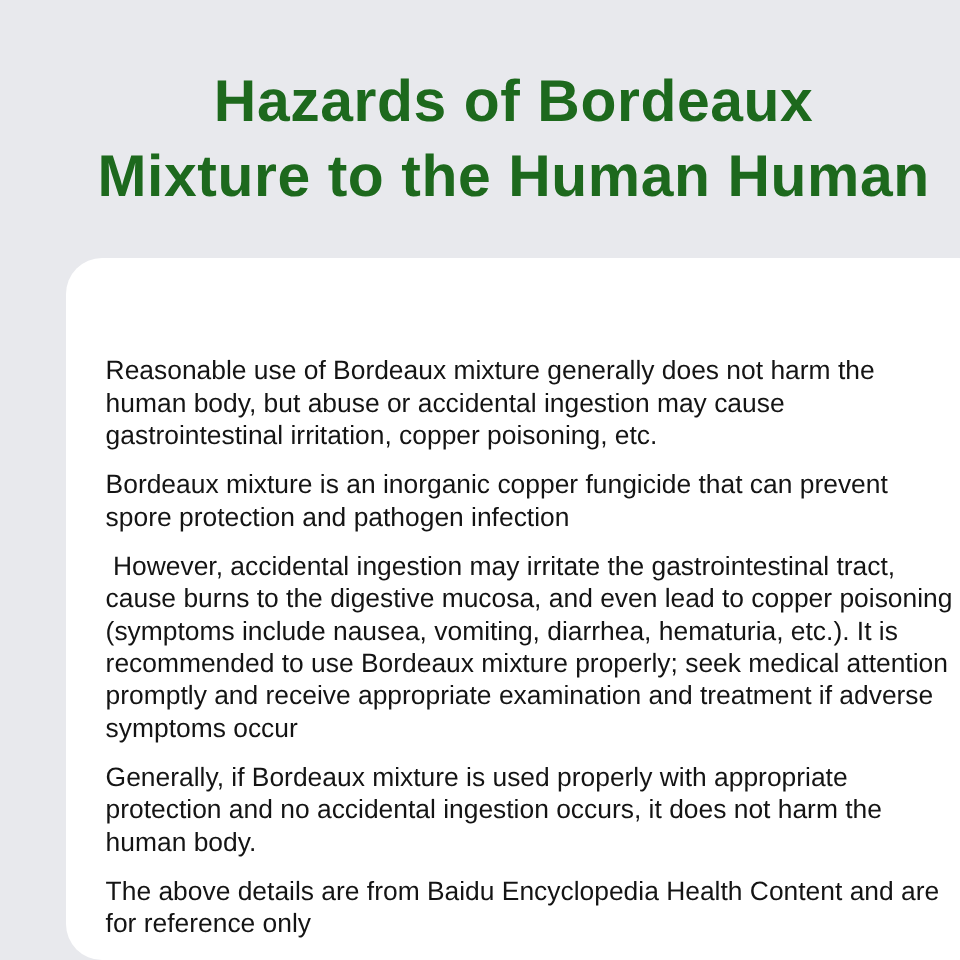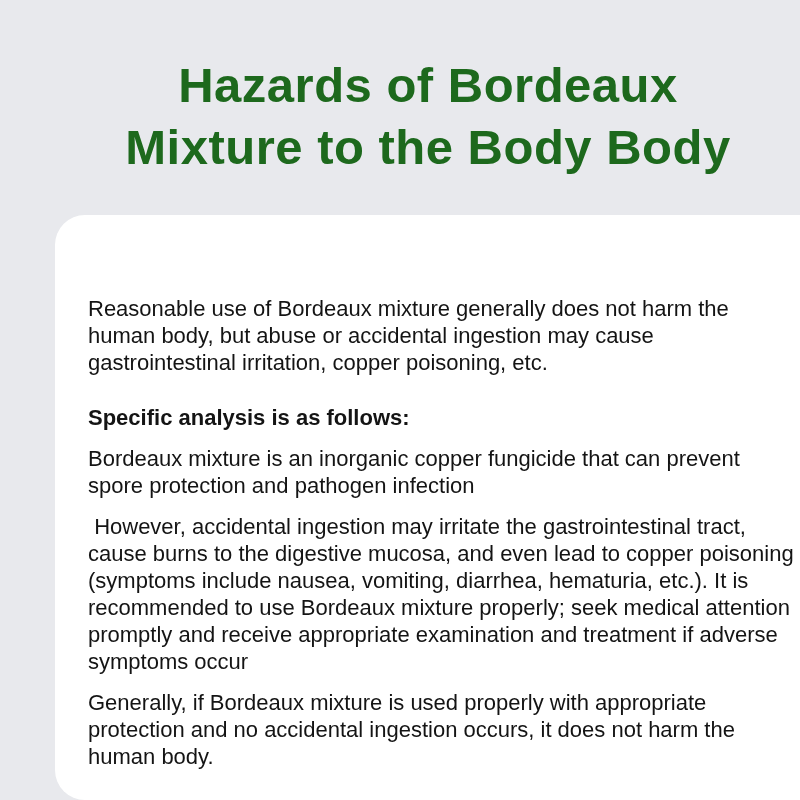--- a/index.html
+++ b/index.html
@@ -48,22 +48,22 @@
     font-weight: bold;
     font-size: 24px;
     margin-top: 28px;
   }
 </style>
 </head>
 <body>
 
 <h1 class="page-title">
   <span>Hazards of Bordeaux</span><br>
-  <span>Mixture to the Body Body</span>
+  <span>Mixture to the Human Human</span>
 </h1>
 
 <section class="content-card">
   <p>Reasonable use of Bordeaux mixture generally does not harm the human body, but abuse or accidental ingestion may cause gastrointestinal irritation, copper poisoning, etc.</p>
-  <h2 class="analysis-heading">Specific analysis is as follows:</h2>
   <p>Bordeaux mixture is an inorganic copper fungicide that can prevent spore protection and pathogen infection</p>
   <p> However, accidental ingestion may irritate the gastrointestinal tract, cause burns to the digestive mucosa, and even lead to copper poisoning (symptoms include nausea, vomiting, diarrhea, hematuria, etc.). It is recommended to use Bordeaux mixture properly; seek medical attention promptly and receive appropriate examination and treatment if adverse symptoms occur</p>
   <p>Generally, if Bordeaux mixture is used properly with appropriate protection and no accidental ingestion occurs, it does not harm the human body.</p>
+  <p>The above details are from Baidu Encyclopedia Health Content and are for reference only</p>
 </section>
 
 </body></html>

